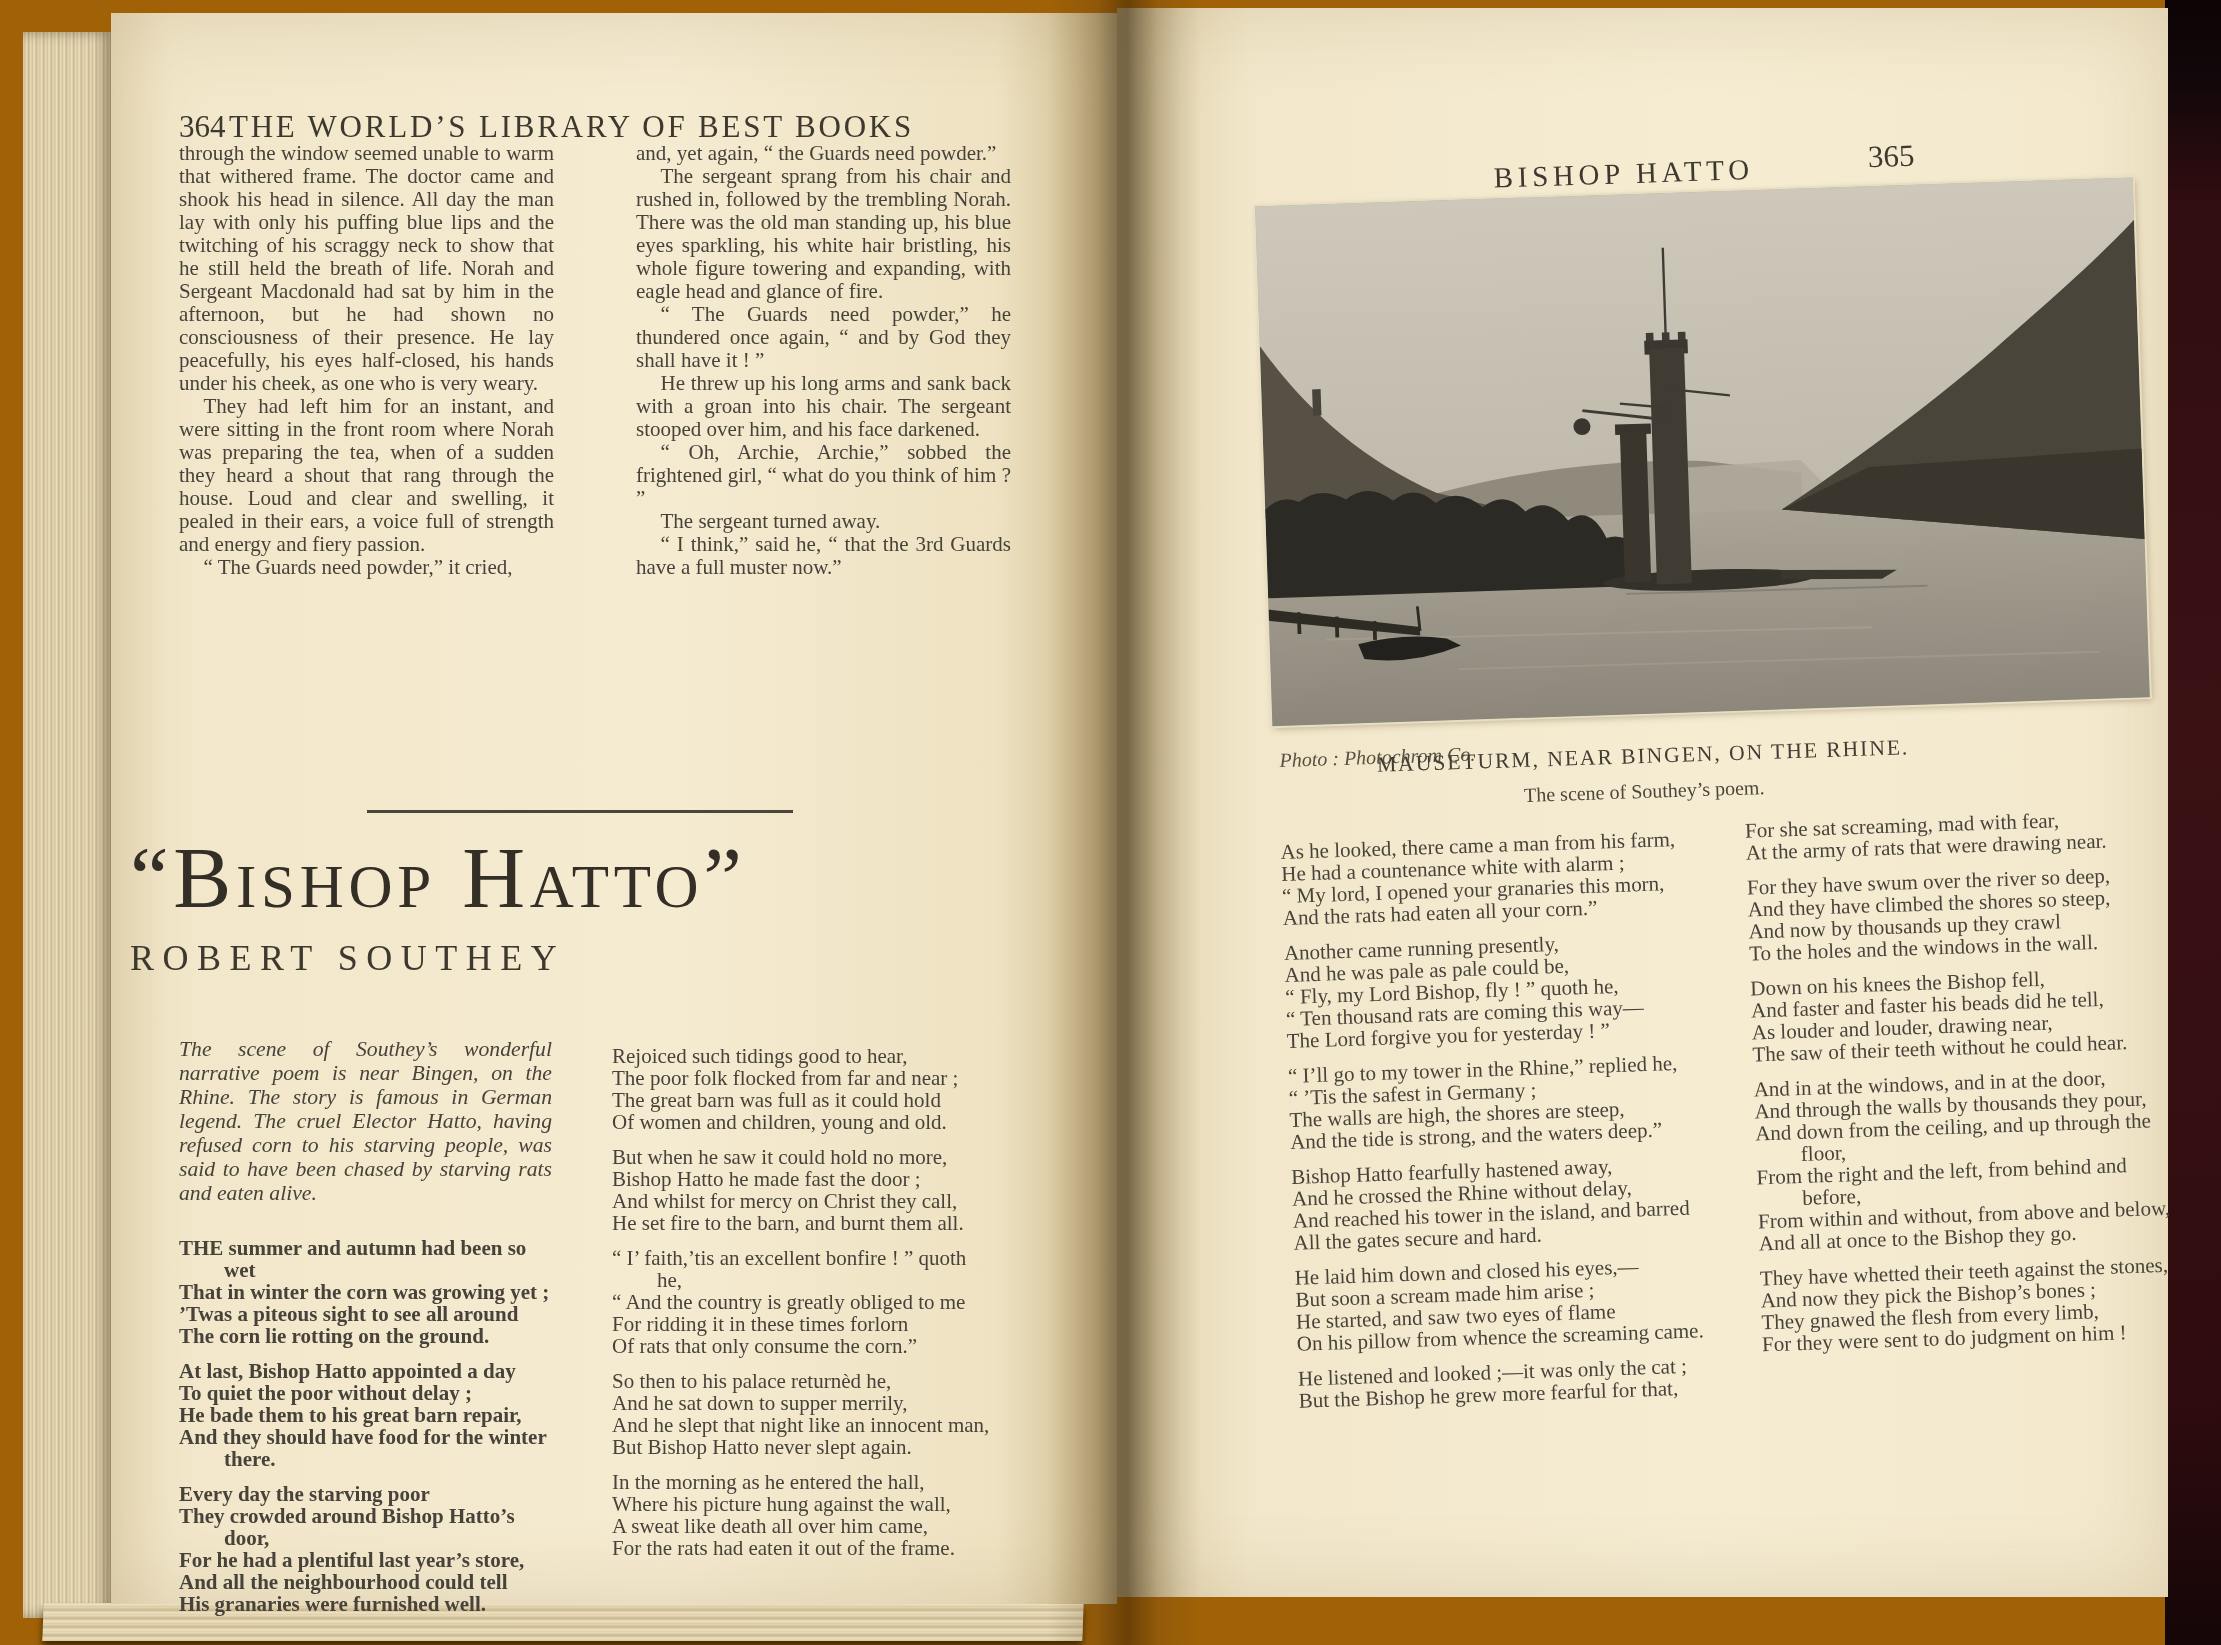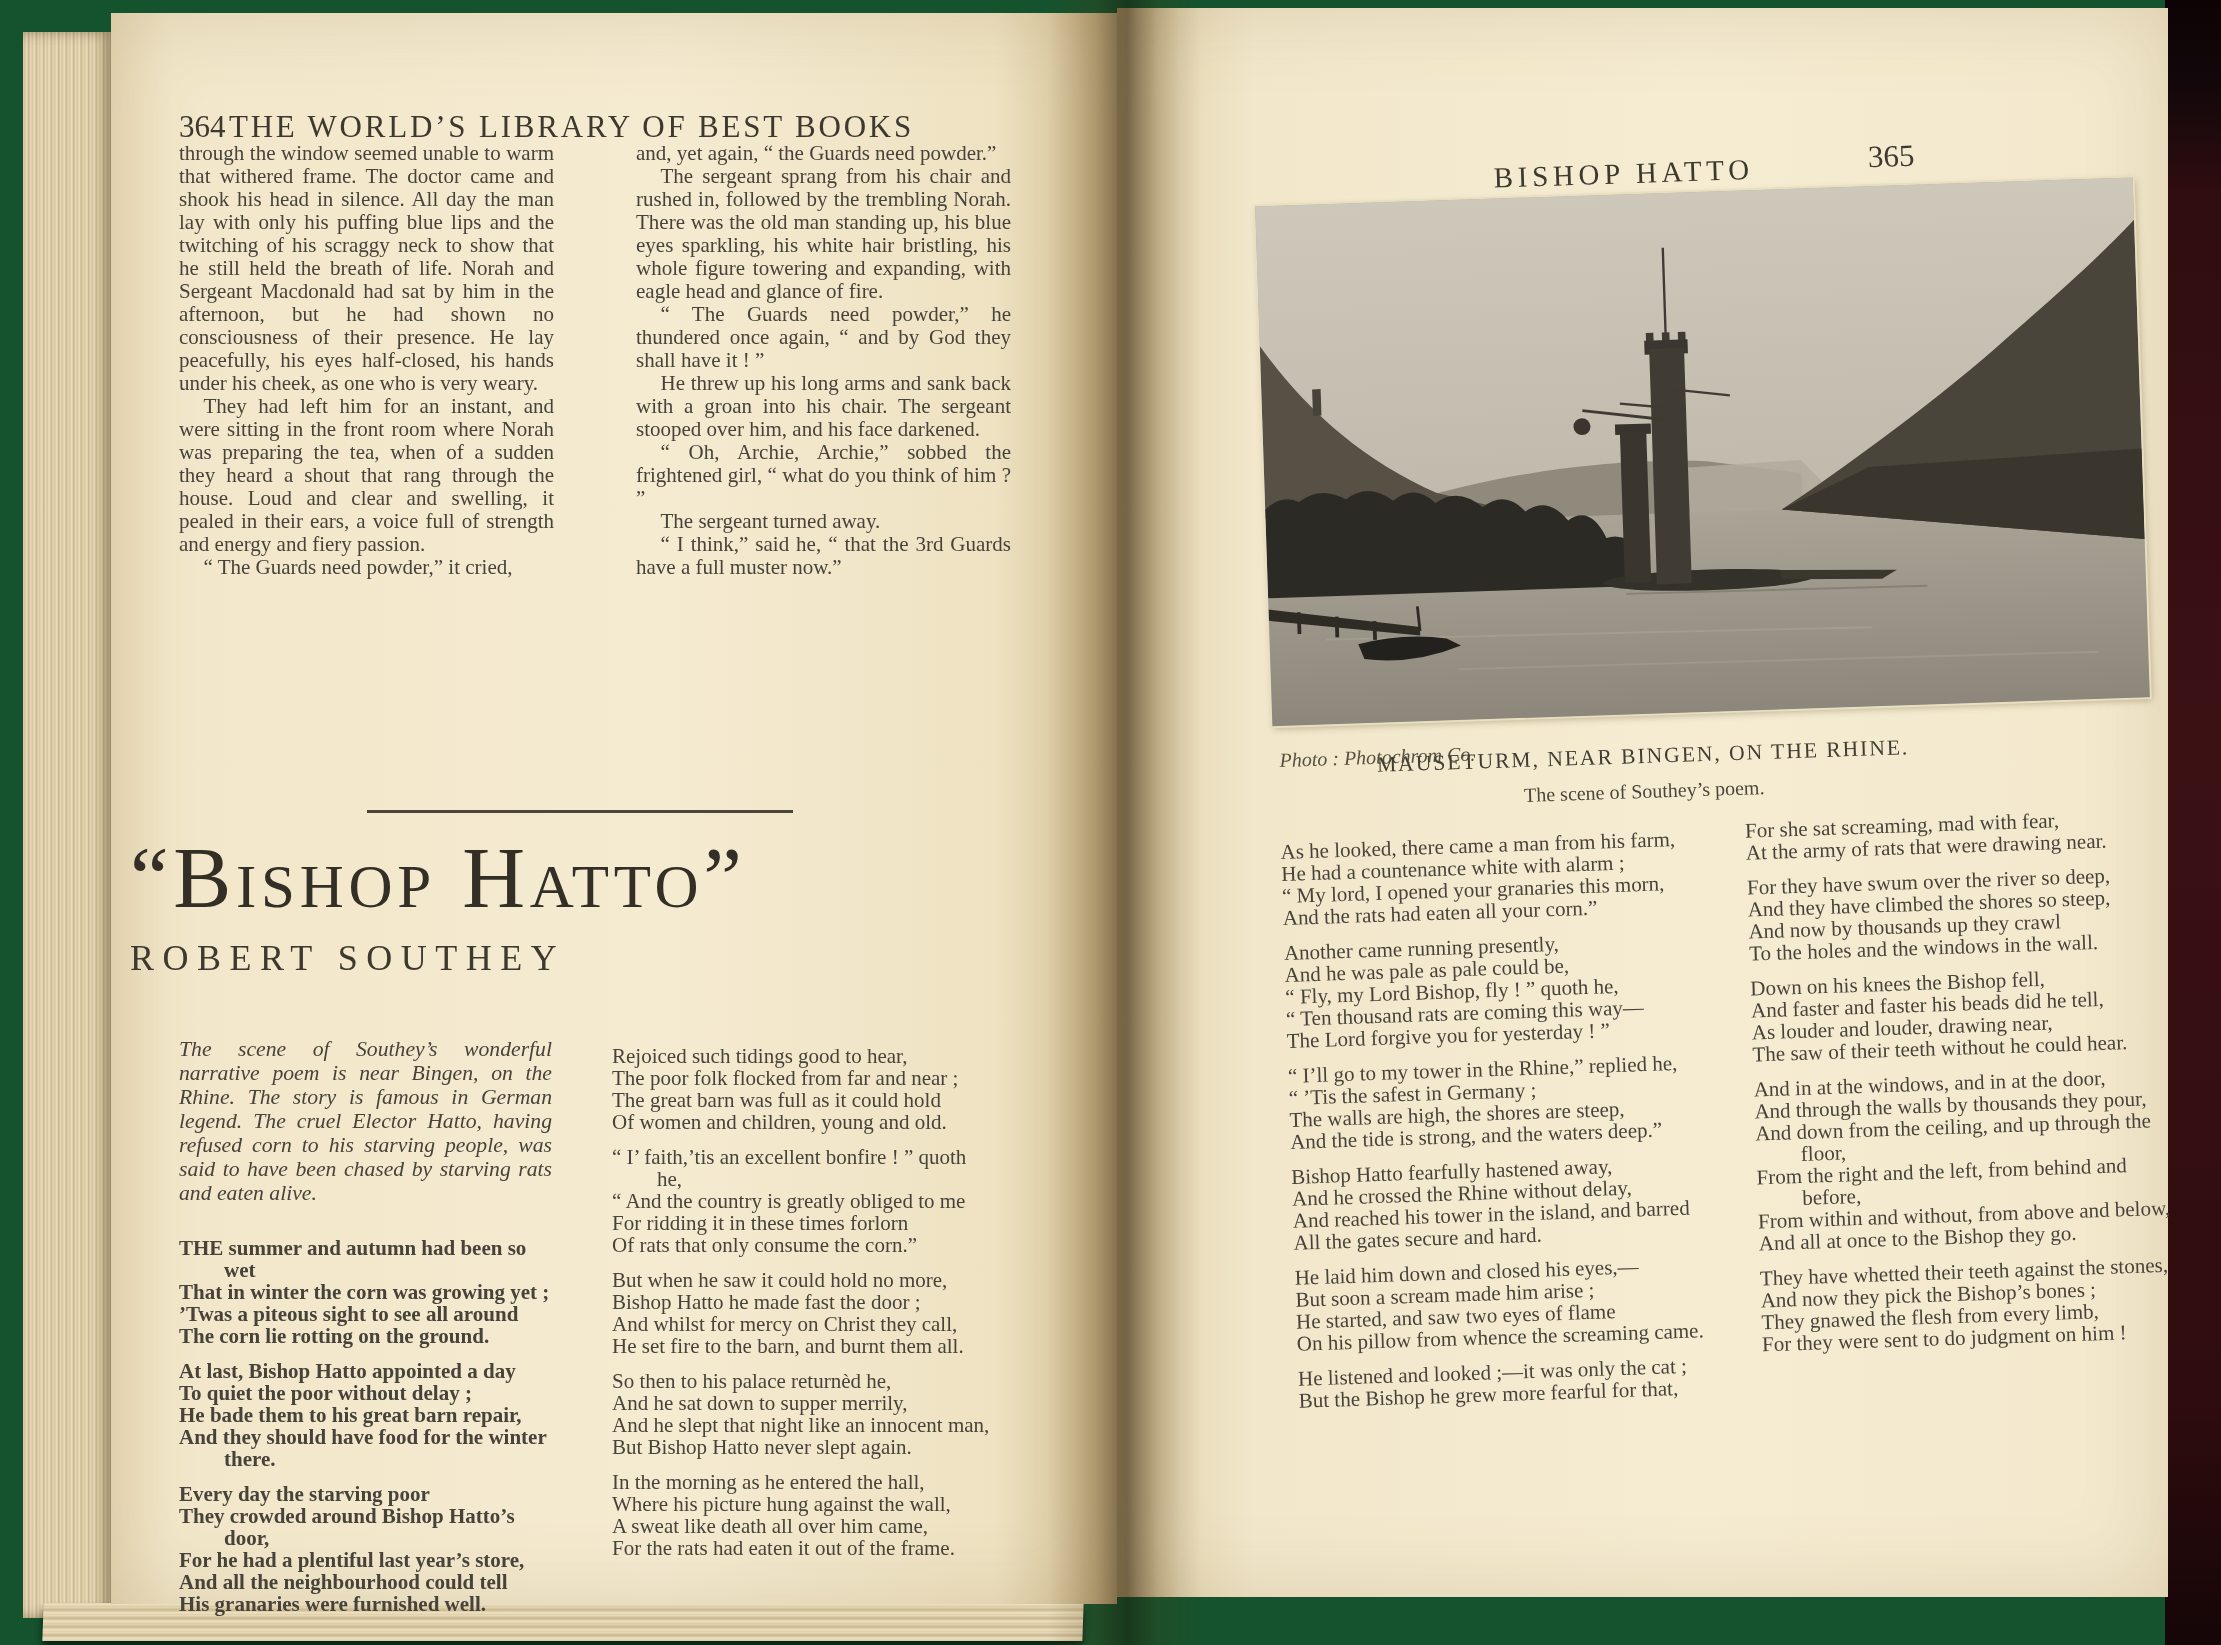--- a/index.html
+++ b/index.html
@@ -1,16 +1,16 @@
 <!DOCTYPE html>
 <html style="font-size:15px"><head>
 <meta charset="utf-8">
 <style>
   html,body{margin:0;padding:0;background:#060504;}
-  .scene{position:relative;width:2221px;height:1646px;background:#14532d;overflow:hidden;
+  .scene{position:relative;width:2221px;height:1646px;background:#a16207;overflow:hidden;
          font-family:"Liberation Serif","DejaVu Serif",serif;color:#47433a;}
 
   
   .edge-left{position:absolute;left:22.6px;top:32px;bottom:28px;width:89px;
     background:repeating-linear-gradient(90deg,#e7d9b6 0px,#d6c59e 1.9px,#efe2c1 3.8px,#c8b78f 5.6px,#e3d5b1 7.5px);
     box-shadow:inset -7.5px 0 13px rgba(60,40,10,.45);}
   .edge-bottom{position:absolute;left:43px;top:1603px;width:1040px;height:38px;
     background:repeating-linear-gradient(0deg,#d9c9a2 0px,#efe2c1 2.8px,#c8b78f 5.6px,#e7d9b6 8.5px);
     transform:skewX(-2deg);box-shadow:0 5.6px 7.5px rgba(0,0,0,.6);}
   .cover-right{position:absolute;right:0;top:0;width:56px;height:100%;
@@ -124,30 +124,30 @@
         </div>
       </div>
     <div class="poem lp-poem2">
         <div class="stanza">
           <div class="pline">Rejoiced such tidings good to hear,</div>
           <div class="pline">The poor folk flocked from far and near ;</div>
           <div class="pline">The great barn was full as it could hold</div>
           <div class="pline">Of women and children, young and old.</div>
         </div>
         <div class="stanza">
+          <div class="pline">But when he saw it could hold no more,</div>
+          <div class="pline">Bishop Hatto he made fast the door ;</div>
+          <div class="pline">And whilst for mercy on Christ they call,</div>
+          <div class="pline">He set fire to the barn, and burnt them all.</div>
+        </div>
+        <div class="stanza">
           <div class="pline">“ I’ faith,’tis an excellent bonfire ! ” quoth he,</div>
           <div class="pline">“ And the country is greatly obliged to me</div>
           <div class="pline">For ridding it in these times forlorn</div>
           <div class="pline">Of rats that only consume the corn.”</div>
-        </div>
-        <div class="stanza">
-          <div class="pline">But when he saw it could hold no more,</div>
-          <div class="pline">Bishop Hatto he made fast the door ;</div>
-          <div class="pline">And whilst for mercy on Christ they call,</div>
-          <div class="pline">He set fire to the barn, and burnt them all.</div>
         </div>
         <div class="stanza">
           <div class="pline">So then to his palace returnèd he,</div>
           <div class="pline">And he sat down to supper merrily,</div>
           <div class="pline">And he slept that night like an innocent man,</div>
           <div class="pline">But Bishop Hatto never slept again.</div>
         </div>
         <div class="stanza">
           <div class="pline">In the morning as he entered the hall,</div>
           <div class="pline">Where his picture hung against the wall,</div>

